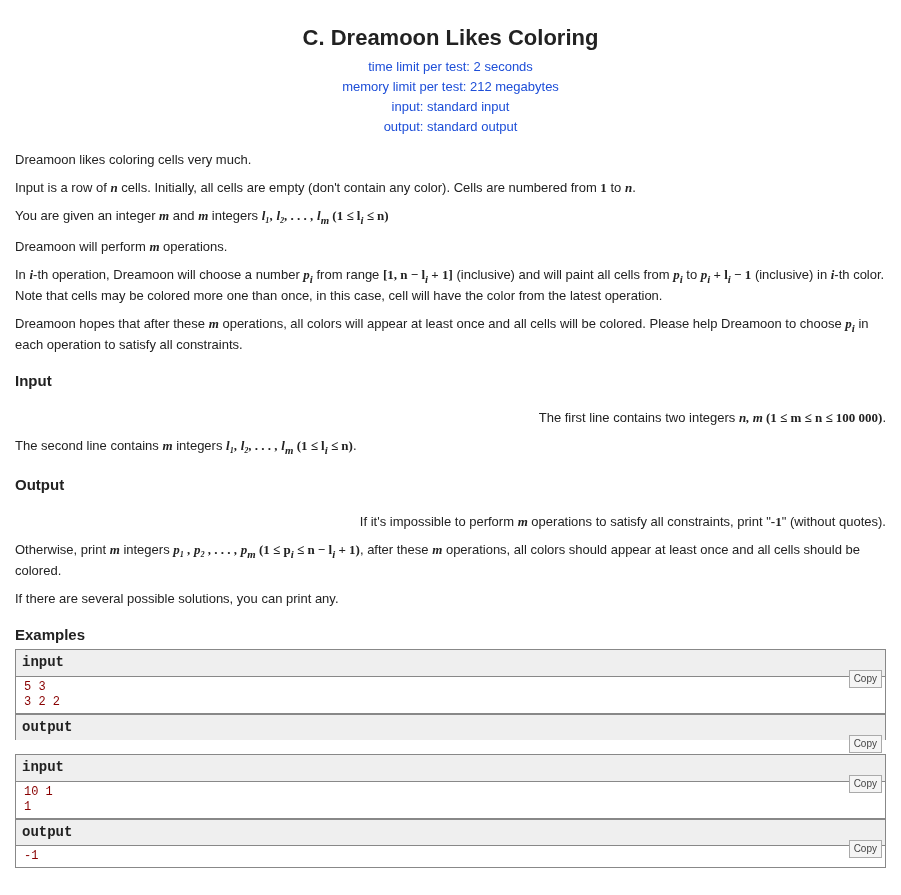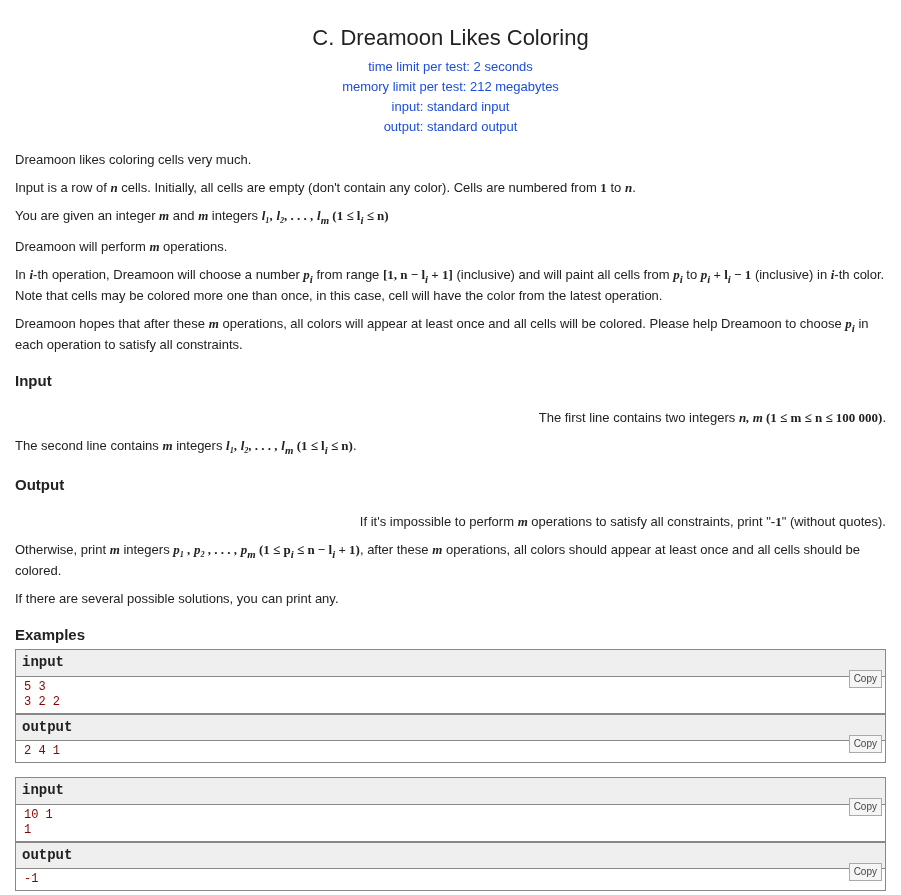--- a/index.html
+++ b/index.html
@@ -7,21 +7,21 @@
     font-size: 13px;
     color: #222;
     margin: 0;
     padding: 15px;
     width: 871px;
     line-height: 1.4;
   }
   .title {
     text-align: center;
     font-size: 22px;
-    font-weight: normal;
+    font-weight: bold;
     margin: 8px 0 4px 0;
     color: #222;
   }
   .limits {
     text-align: center;
     font-size: 13px;
     margin: 2px 0;
     color: #1d4ed8;
   }
   .section {
@@ -140,21 +140,20 @@
   <div class="sample-header">
     <span>input</span>
     <span class="copy-btn">Copy</span>
   </div>
   <div class="sample-content">5 3
 3 2 2</div>
   <div class="sample-header">
     <span>output</span>
     <span class="copy-btn">Copy</span>
   </div>
-  <div class="sample-content">2 4 1</div>
 </div>
 
 <div class="sample-block">
   <div class="sample-header">
     <span>input</span>
     <span class="copy-btn">Copy</span>
   </div>
   <div class="sample-content">10 1
 1</div>
   <div class="sample-header">

